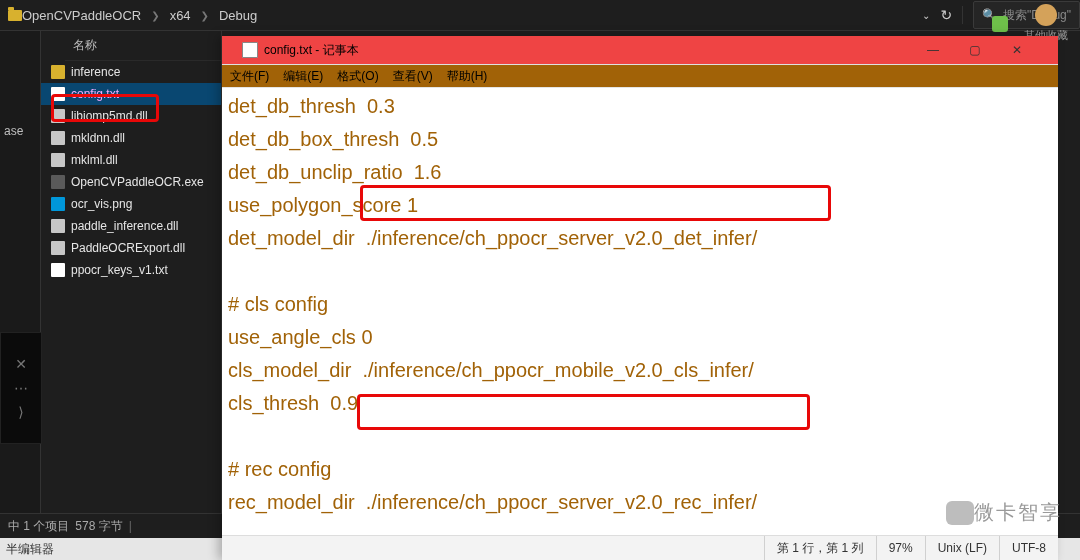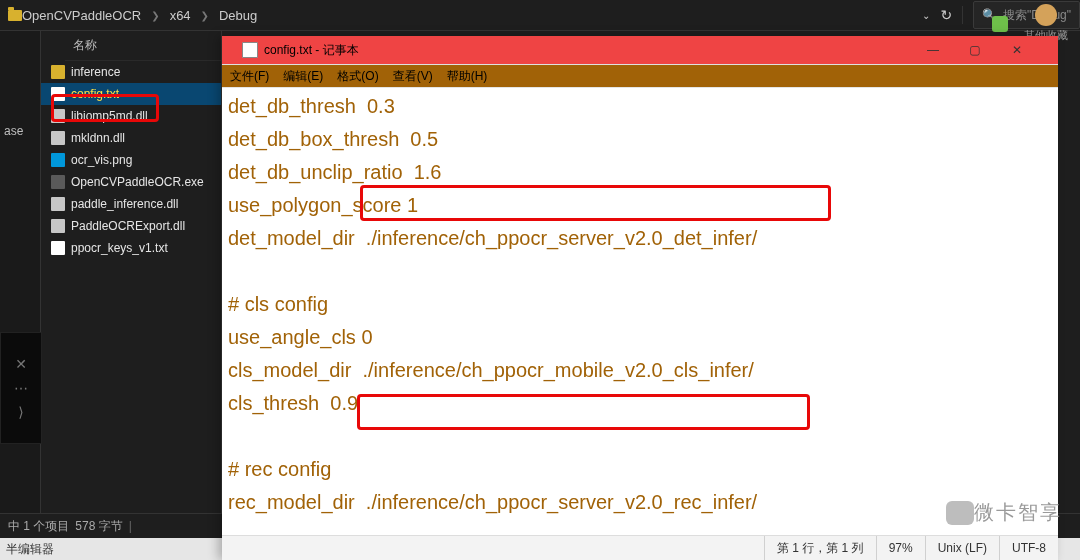--- a/index.html
+++ b/index.html
@@ -12,21 +12,21 @@
   .breadcrumb .folder-ico::before{content:"";position:absolute;top:-3px;left:0;width:6px;height:3px;background:#d8b12e;border-radius:1px 1px 0 0;}
   .breadcrumb .spacer{flex:1;}
   .breadcrumb .caret{font-size:10px;color:#ccc;}
   .breadcrumb .refresh{font-size:14px;}
   .breadcrumb .searchbox{display:flex;align-items:center;gap:6px;background:#252525;border:1px solid #3a3a3a;padding:2px 8px;font-size:12px;color:#8a8a8a;border-radius:2px;height:22px;}
   .vs-body{display:flex;height:calc(560px - 30px);}
   .left-rail{width:40px;background:#1a1a1a;border-right:1px solid #333;}
   .filepanel{width:180px;background:#1e1e1e;border-right:1px solid #333;font-size:12px;overflow:hidden;}
   .filepanel .hdr{padding:6px 8px;color:#bbb;border-bottom:1px solid #2a2a2a;margin-left:24px;}
   .filepanel .row{display:flex;align-items:center;gap:6px;padding:2px 6px 2px 10px;height:18px;white-space:nowrap;overflow:hidden;color:#e5e5e5;}
-  .filepanel .row.selected{background:#094771;color:#fde047;}
+  .filepanel .row.selected{background:#094771;color:#f0abfc;}
   .fi{width:14px;height:14px;display:inline-flex;align-items:center;justify-content:center;font-size:10px;border-radius:1px;}
   .fi-folder{background:#d8b12e;}
   .fi-txt{background:#fff;color:#444;}
   .fi-dll{background:#c7c7c7;color:#333;}
   .fi-png{background:#0097da;}
   .fi-exe{background:#5a5a5a;}
   .drag-ghost{position:absolute;left:0;top:332px;width:40px;height:110px;background:#0b0b0b;border:1px solid #222;display:flex;flex-direction:column;align-items:center;justify-content:center;gap:8px;color:#777;font-size:14px;}
   .status-vs{position:absolute;left:0;bottom:22px;right:0;height:24px;background:#1e1e1e;border-top:1px solid #333;font-size:12px;color:#aaa;display:flex;align-items:center;padding:0 8px;gap:6px;}
   .status-vs .pipe{color:#666;}
   .bottomstrip{position:absolute;left:0;bottom:0;right:0;height:22px;background:#e6e6e6;color:#333;font-size:12px;display:flex;align-items:center;padding:0 6px;}
@@ -96,26 +96,30 @@
           </div>
           <div class="row">
             <span class="fi fi-dll"></span>
             <span>libiomp5md.dll</span>
           </div>
           <div class="row">
             <span class="fi fi-dll"></span>
             <span>mkldnn.dll</span>
           </div>
           <div class="row">
+            <span class="fi fi-dll"></span>
+            <span>mklml.dll</span>
+          </div>
+          <div class="row">
+            <span class="fi fi-exe"></span>
+            <span>OpenCVPaddleOCR.exe</span>
+          </div>
+          <div class="row">
             <span class="fi fi-png"></span>
             <span>ocr_vis.png</span>
-          </div>
-          <div class="row">
-            <span class="fi fi-exe"></span>
-            <span>OpenCVPaddleOCR.exe</span>
           </div>
           <div class="row">
             <span class="fi fi-dll"></span>
             <span>paddle_inference.dll</span>
           </div>
           <div class="row">
             <span class="fi fi-dll"></span>
             <span>PaddleOCRExport.dll</span>
           </div>
           <div class="row">

